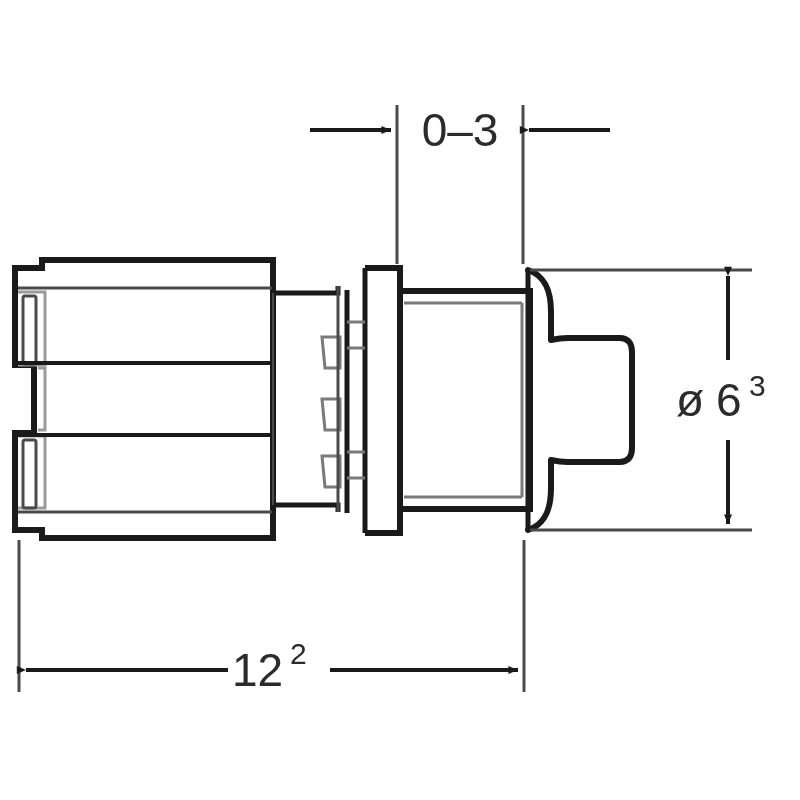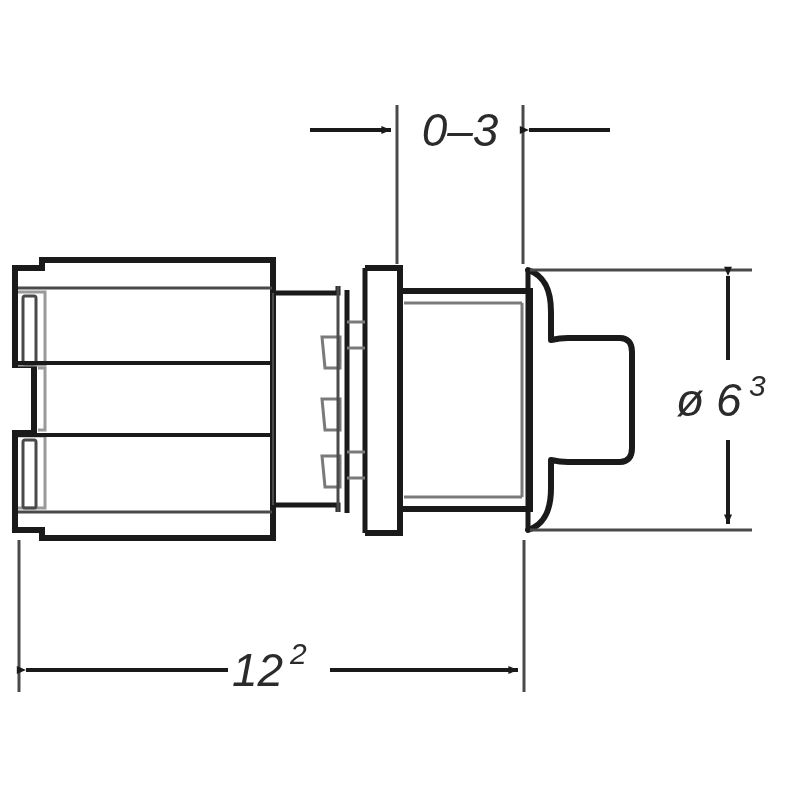--- a/index.html
+++ b/index.html
@@ -11,21 +11,20 @@
     width: 800px;
     height: 800px;
     font-family: "Liberation Sans", sans-serif;
     overflow: hidden;
   }
   #drawing-root {
     position: relative;
     width: 800px;
     height: 800px;
     background: #ffffff;
-    font-style: italic;
   }
   svg.tech-drawing {
     display: block;
     width: 800px;
     height: 800px;
   }
   .dim-text {
     font-family: "Liberation Sans", sans-serif;
     font-size: 46px;
     fill: #2b2b2b;

